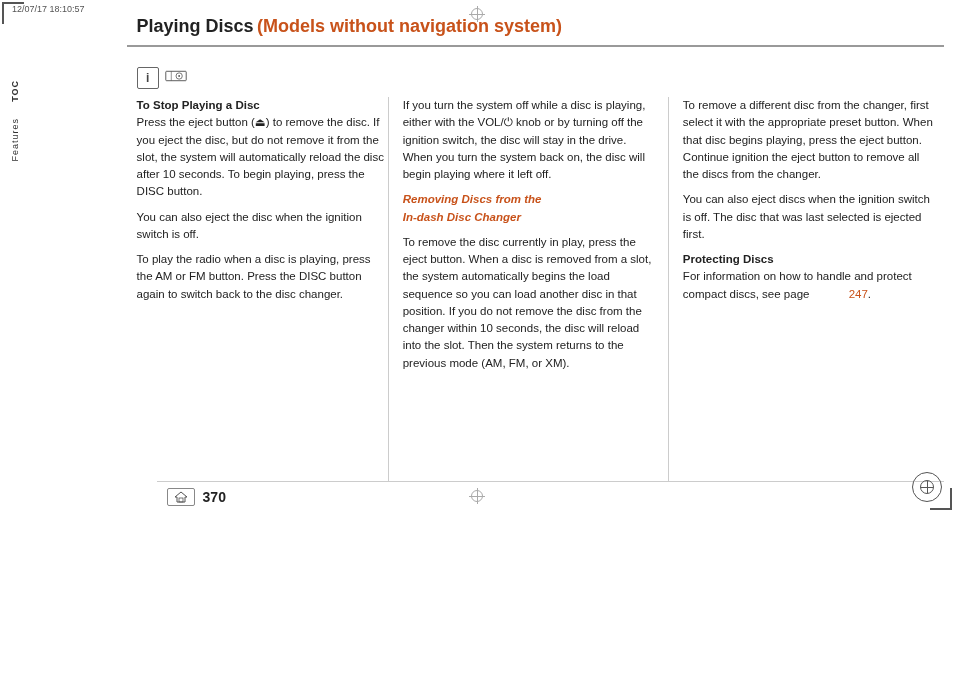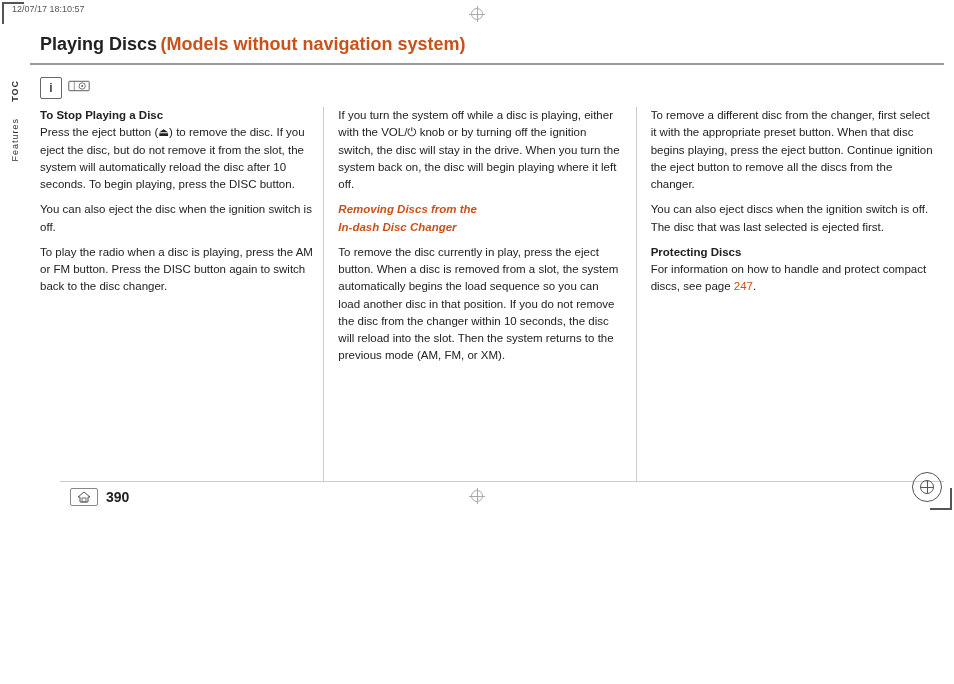--- a/index.html
+++ b/index.html
@@ -13,21 +13,20 @@
       color: #222;
       overflow: hidden;
       position: relative;
     }
 
     .page-wrapper {
       width: 954px;
       height: 512px;
       position: relative;
       display: flex;
-      flex-direction: column;
     }
 
     
     .top-meta {
       font-size: 9px;
       color: #555;
       padding: 4px 12px;
       display: flex;
       justify-content: space-between;
     }
@@ -71,21 +70,21 @@
       margin-right: 10px;
       flex: 1;
       display: flex;
       flex-direction: column;
     }
 
     
     .page-title-area {
       padding: 16px 10px 8px 10px;
       border-bottom: 2px solid #999;
-      margin-bottom: 12px;
+      margin-bottom: 20px;
     }
 
     .page-title {
       font-size: 18px;
       font-weight: bold;
       color: #222;
     }
 
     .page-title-highlight {
       color: #c8521a;
@@ -167,20 +166,21 @@
       margin-bottom: 20px;
     }
 
     .col p {
       margin-bottom: 8px;
     }
 
     .link-text {
       color: #c8521a;
       text-decoration: none;
+      margin-left: 36px;
     }
 
     
     .bottom-bar {
       display: flex;
       align-items: center;
       padding: 6px 10px 6px 10px;
       border-top: 1px solid #ccc;
       margin-left: 30px;
     }
@@ -349,18 +349,18 @@
 
     </div>
 
     <div class="bottom-bar">
       <div class="home-icon-box">
         <svg width="14" height="12" viewBox="0 0 14 12">
           <polygon points="7,1 1,6 3,6 3,11 11,11 11,6 13,6" fill="none" stroke="#555" stroke-width="1"></polygon>
           <rect x="5" y="7" width="4" height="4" fill="none" stroke="#555" stroke-width="0.8"></rect>
         </svg>
       </div>
-      <span class="page-number">390</span>
+      <span class="page-number">370</span>
     </div>
 
   </div>
 
 </div>
 
 </body></html>

